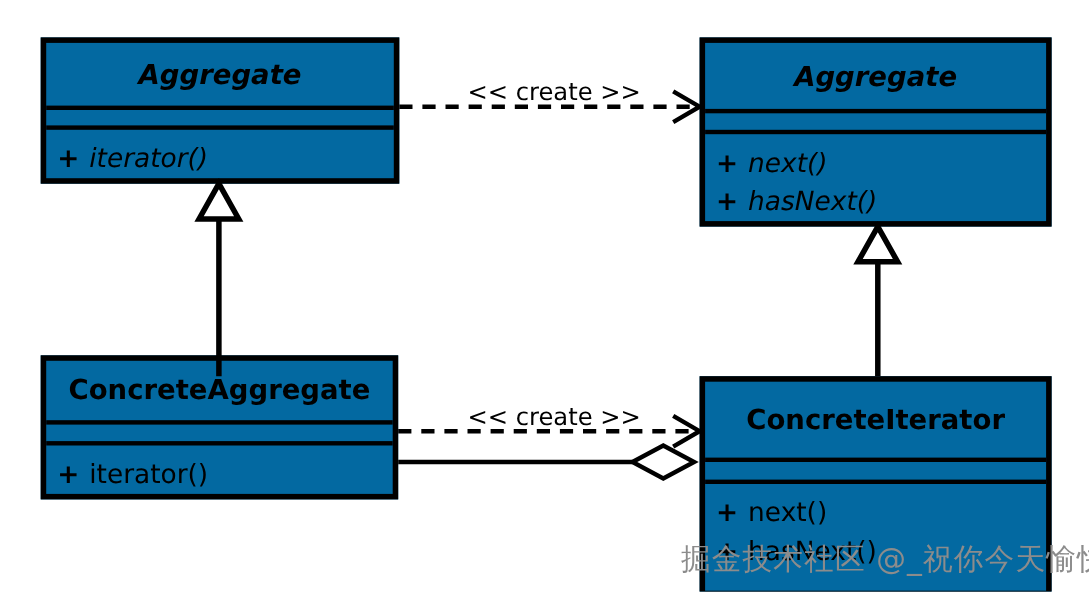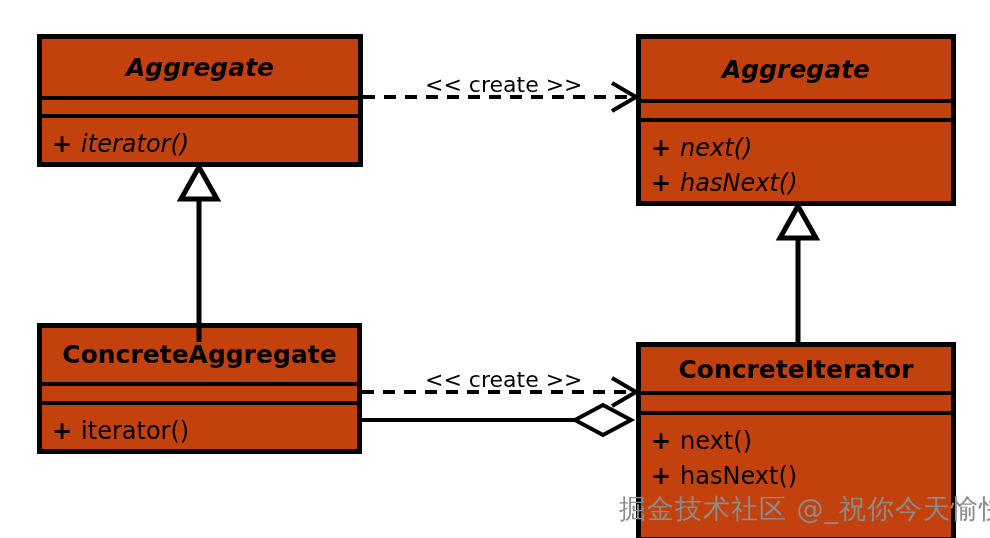--- a/index.html
+++ b/index.html
@@ -11,21 +11,21 @@
     position: relative;
     width: 990px;
     height: 538px;
     background: #ffffff;
     overflow: hidden;
     font-family: "DejaVu Sans", "Liberation Sans", sans-serif;
   }
   .uml-class {
     position: absolute;
     box-sizing: border-box;
-    background: #c2410c;
+    background: #0369a1;
     border: 5px solid #000000;
     display: flex;
     flex-direction: column;
   }
   .cls-name {
     display: flex;
     align-items: center;
     justify-content: center;
     box-sizing: border-box;
     color: #000000;
@@ -68,21 +68,21 @@
   #cls-iterator .cls-ops { flex: 1; }
 
   
   #cls-concrete-aggregate { left: 37px; top: 323px; width: 325px; height: 131px; }
   #cls-concrete-aggregate .cls-name { height: 57px; }
   #cls-concrete-aggregate .cls-attrs { height: 20px; }
   #cls-concrete-aggregate .cls-ops { flex: 1; }
 
   
   #cls-concrete-iterator { left: 636px; top: 342px; width: 320px; height: 200px; }
-  #cls-concrete-iterator .cls-name { height: 44px; }
+  #cls-concrete-iterator .cls-name { height: 69px; }
   #cls-concrete-iterator .cls-attrs { height: 20px; }
   #cls-concrete-iterator .cls-ops { flex: 1; }
 
   
   .edge-svg {
     position: absolute;
     left: 0;
     top: 0;
     width: 990px;
     height: 538px;

